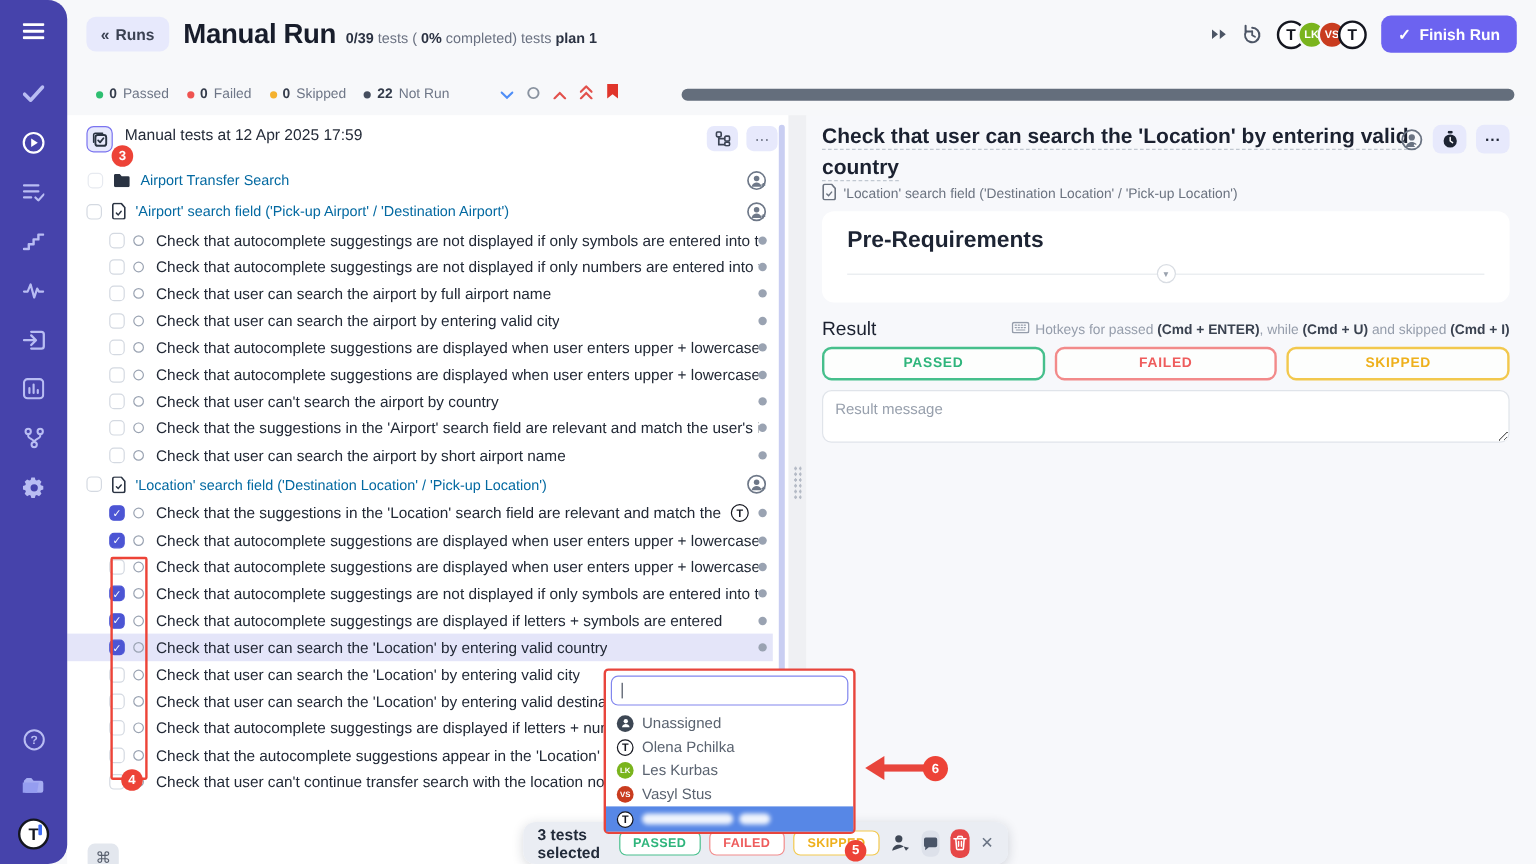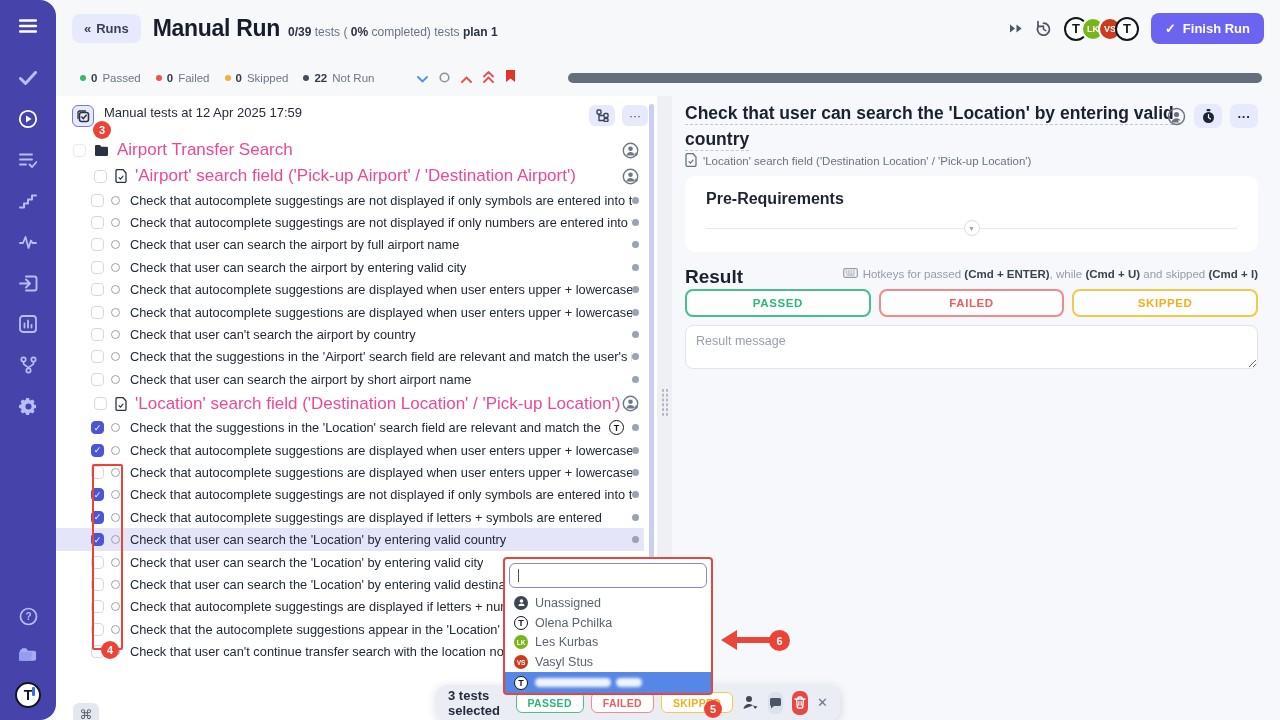--- a/index.html
+++ b/index.html
@@ -51,30 +51,30 @@
   .selall-btn { width:22px; height:22px; background:#e7e9fc; border:1.5px solid #7b74f0; border-radius:6px;
                 display:flex; align-items:center; justify-content:center; color:#2a3342; cursor:pointer; }
   .tree-title { margin-left:10px; font-size:13px; color:#242b38; }
   .tree-head-btns { margin-left:auto; display:flex; gap:7px; }
   .mini-btn { min-width:26px; height:21px; background:#e7e9fc; border-radius:6px; display:flex; align-items:center;
               justify-content:center; color:#3c4454; font-size:12px; cursor:pointer; padding:0 4px; }
 
   .tree-rows { position:absolute; top:41px; left:0; right:14px; }
   .f-row, .s-row, .t-row { display:flex; align-items:center; white-space:nowrap; overflow:hidden; }
   .f-row { height:26px; padding-left:17px; }
-  .s-row { height:26px; padding-left:38px; }
+  .s-row { height:26px; padding-left:16px; }
   .t-row { height:22.4px; padding-left:35px; }
   .t-row.hl { background:#e4e5f9; }
   .cb { width:13px; height:13px; min-width:13px; border:1.5px solid #d4d9e1; border-radius:4px; background:#fff;
         display:flex; align-items:center; justify-content:center; font-size:9px; color:#fff; }
   .cb.on { background:#4c55d4; border-color:#4c55d4; }
   .cb.ghost { border-color:#e7eaf0; }
   .radio { width:9px; height:9px; min-width:9px; border:1.5px solid #9aa3b2; border-radius:50%; margin-left:7px; }
   .t-text { margin-left:10px; font-size:12.8px; color:#222936; overflow:hidden; }
-  .s-text { margin-left:8px; font-size:17px; color:#ec4899; }
+  .s-text { margin-left:8px; font-size:12px; color:#0369a1; }
   .row-right { margin-left:auto; display:flex; align-items:center; gap:8px; padding-right:5px; }
   .dot { width:7px; height:7px; border-radius:50%; background:#9aa3b2; }
   .mini-av { width:15px; height:15px; border-radius:50%; background:#fff; border:1.5px solid #14161f; color:#14161f;
              font-size:9px; font-weight:bold; display:flex; align-items:center; justify-content:center; }
   .sec-person { color:#6e7888; display:flex; }
 
   .tree-scrollbar { position:absolute; left:649px; top:104px; bottom:6px; width:5px; background:#c9cef2; border-radius:3px; z-index:5;}
   .divider { position:absolute; left:657px; top:96px; width:15px; bottom:0; background:#eff0f3; }
   .divider .grip { position:absolute; left:4px; top:292px; width:7px; height:28px;
                    background-image:radial-gradient(#b4bac5 1px, transparent 1.3px); background-size:4px 4.8px; }
@@ -82,26 +82,26 @@
   
   .details { position:absolute; left:672px; top:96px; right:0; bottom:0; background:#f7f8fb; }
   .d-title { position:absolute; top:4px; left:13px; width:505px; font-size:17.5px; font-weight:bold; color:#1b2130;
              line-height:1.5; text-decoration:underline dashed rgba(150,160,175,.55); text-underline-offset:5px;
              text-decoration-thickness:1px; }
   .d-title-icons { position:absolute; top:8px; right:22px; display:flex; align-items:center; gap:8px; }
   .d-btn { width:28px; height:24px; background:#e7e9fc; border-radius:7px; display:flex; align-items:center;
            justify-content:center; color:#1d2433; font-size:13px; font-weight:bold; cursor:pointer; }
   .d-sub { position:absolute; top:57px; left:13px; display:flex; align-items:center; gap:6px; font-size:11.5px; color:#6b7380; }
   .d-card { position:absolute; top:80px; left:13px; right:22px; height:76px; background:#fff; border-radius:10px; }
-  .d-card h3 { position:absolute; top:14px; left:21px; font-size:16px; color:#1d2433; }
+  .d-card h3 { position:absolute; top:14px; left:21px; font-size:19px; color:#1d2433; }
   .d-div { position:absolute; top:52px; left:21px; right:21px; height:1px; background:#e7eaee; }
   .d-toggle { position:absolute; top:44px; left:50%; margin-left:-8px; width:16px; height:16px; background:#fff;
               border:1px solid #d9dde3; border-radius:50%; display:flex; align-items:center; justify-content:center;
               color:#9aa2ae; font-size:8px; cursor:pointer; }
-  .d-result-h { position:absolute; top:170px; left:13px; font-size:19px; font-weight:bold; color:#1b2130; }
+  .d-result-h { position:absolute; top:170px; left:13px; font-size:16px; font-weight:normal; color:#1b2130; }
   .d-hotkeys { position:absolute; top:172px; right:22px; font-size:11.5px; color:#959dab; display:flex; align-items:center; gap:5px;}
   .d-hotkeys b { color:#3a4250; }
   .d-verdicts { position:absolute; top:193px; left:13px; right:22px; display:flex; gap:8px; }
   .verdict { flex:1; height:28px; border-radius:8px; border:2px solid; background:#fdfefd; font-size:11.5px;
              font-weight:bold; letter-spacing:.6px; font-family:inherit; cursor:pointer; }
   .v-pass { color:#2fb57c; border-color:#46bf8c; }
   .v-fail { color:#ee5c5c; border-color:#f28a8a; }
   .v-skip { color:#eeb01c; border-color:#f2c84d; }
   .d-msg { position:absolute; top:229px; left:13px; right:22px; height:44px; border:1px solid #e0e4ea; border-radius:8px;
            resize:both; font-family:inherit; font-size:12.5px; padding:8px 10px; color:#333; background:#fff; }

